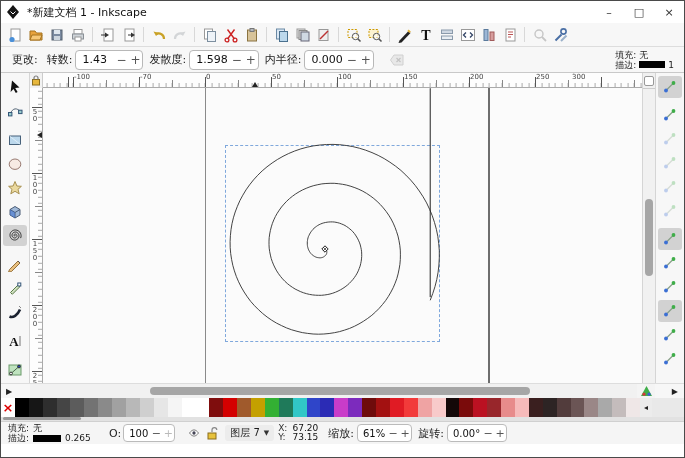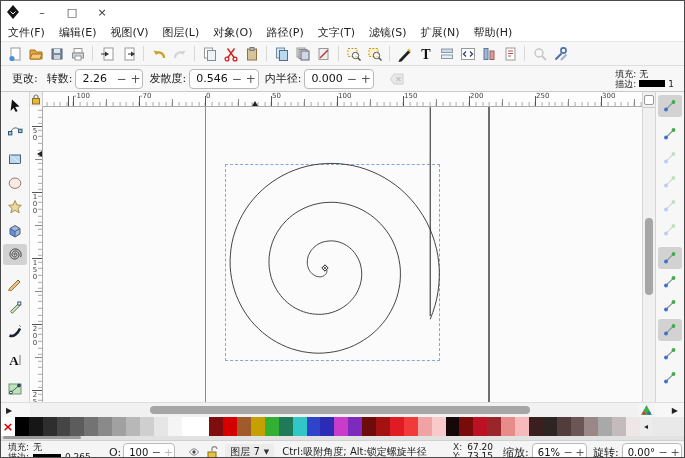--- a/index.html
+++ b/index.html
@@ -116,37 +116,26 @@
 
 <div class="app">
 
   <div class="titlebar">
     <span class="logo">
       <svg width="16" height="16" viewBox="0 0 16 16">
           <path d="M8 1l6 7-6 7-6-7z" fill="#151515"></path>
           <path d="M5.5 7.5l2.5 2.5 2.5-2.5" stroke="#fff" fill="none" stroke-width="1"></path>
         </svg>
     </span>
+    <span class="title">*新建文档 1 - Inkscape</span>
     <div class="wbtn">–</div>
     <div class="wbtn">□</div>
     <div class="wbtn">×</div>
   </div>
 
-  <div class="menubar" id="menubar">
-      <div class="menuitem">文件(F)</div>
-      <div class="menuitem">编辑(E)</div>
-      <div class="menuitem">视图(V)</div>
-      <div class="menuitem">图层(L)</div>
-      <div class="menuitem">对象(O)</div>
-      <div class="menuitem">路径(P)</div>
-      <div class="menuitem">文字(T)</div>
-      <div class="menuitem">滤镜(S)</div>
-      <div class="menuitem">扩展(N)</div>
-      <div class="menuitem">帮助(H)</div>
-    </div>
 
   <div class="toolbar" id="cmdbar">
       <div class="tbtn">
         <svg width="16" height="16" viewBox="0 0 16 16">
           <rect x="4" y="2" width="9" height="12" fill="#fff" stroke="#999"></rect>
           <circle cx="5" cy="12.5" r="2.6" fill="#4a90d9"></circle>
         </svg>
       </div>
       <div class="tbtn">
         <svg width="16" height="16" viewBox="0 0 16 16">
@@ -300,27 +289,27 @@
           <circle cx="10.5" cy="4.5" r="2.6" fill="none" stroke="#4a6fa5" stroke-width="1.6"></circle>
           <path d="M8 14l5.5-5.5" stroke="#9ab0c9" stroke-width="2"></path>
         </svg>
       </div>
     </div>
 
   <div class="toolopts">
     <span class="lbl">更改:</span>
     <span class="lbl">转数:</span>
     <span class="spin">
-      <span class="val">2.26</span>
+      <span class="val">1.43</span>
       <span class="b">−</span>
       <span class="b">+</span>
     </span>
     <span class="lbl">发散度:</span>
     <span class="spin">
-      <span class="val">0.546</span>
+      <span class="val">1.598</span>
       <span class="b">−</span>
       <span class="b">+</span>
     </span>
     <span class="lbl">内半径:</span>
     <span class="spin">
       <span class="val">0.000</span>
       <span class="b">−</span>
       <span class="b">+</span>
     </span>
     <span class="resetbtn">
@@ -432,21 +421,21 @@
         </div>
         <div class="hruler" id="hruler">
             <span class="rl" style="left: 31px;">-100</span>
             <span class="rl" style="left: 97px;">-70</span>
             <span class="rl" style="left: 163px;">0</span>
             <span class="rl" style="left: 229px;">50</span>
             <span class="rl" style="left: 295px;">100</span>
             <span class="rl" style="left: 361px;">150</span>
             <span class="rl" style="left: 427px;">200</span>
             <span class="rl" style="left: 493px;">250</span>
-            <span class="rl" style="left: 559px;">300</span>
+            <span class="rl" style="left: 529px;">300</span>
             <div class="hmark" style="left: 209px;"></div>
           </div>
       </div>
       <div class="canvasrow">
         <div class="vruler" id="vruler">
             <span class="rl" style="top: 20px;">50</span>
             <span class="rl" style="top: 86px;">100</span>
             <span class="rl" style="top: 152px;">150</span>
             <span class="rl" style="top: 218px;">200</span>
             <span class="rl" style="top: 284px;">250</span>
@@ -666,21 +655,20 @@
     <span class="sicon">
       <svg width="12" height="13" viewBox="0 0 12 13">
           <rect x="2" y="6" width="8" height="6" fill="#e7c23c" stroke="#8a6d1d"></rect>
           <path d="M4 6V4a2.4 2.4 0 014.8 0" fill="none" stroke="#888" stroke-width="1.2" transform="translate(2,-1)"></path>
         </svg>
     </span>
     <div class="layerchip">
       <span>图层 7</span>
       <span class="dd">▼</span>
     </div>
-    <div class="hint">Ctrl:吸附角度; Alt:锁定螺旋半径</div>
     <div class="coords">
       <div class="r">
           <span class="k">X:</span>
           <span class="v">67.20</span>
         </div>
       <div class="r">
           <span class="k">Y:</span>
           <span class="v">73.15</span>
         </div>
     </div>

